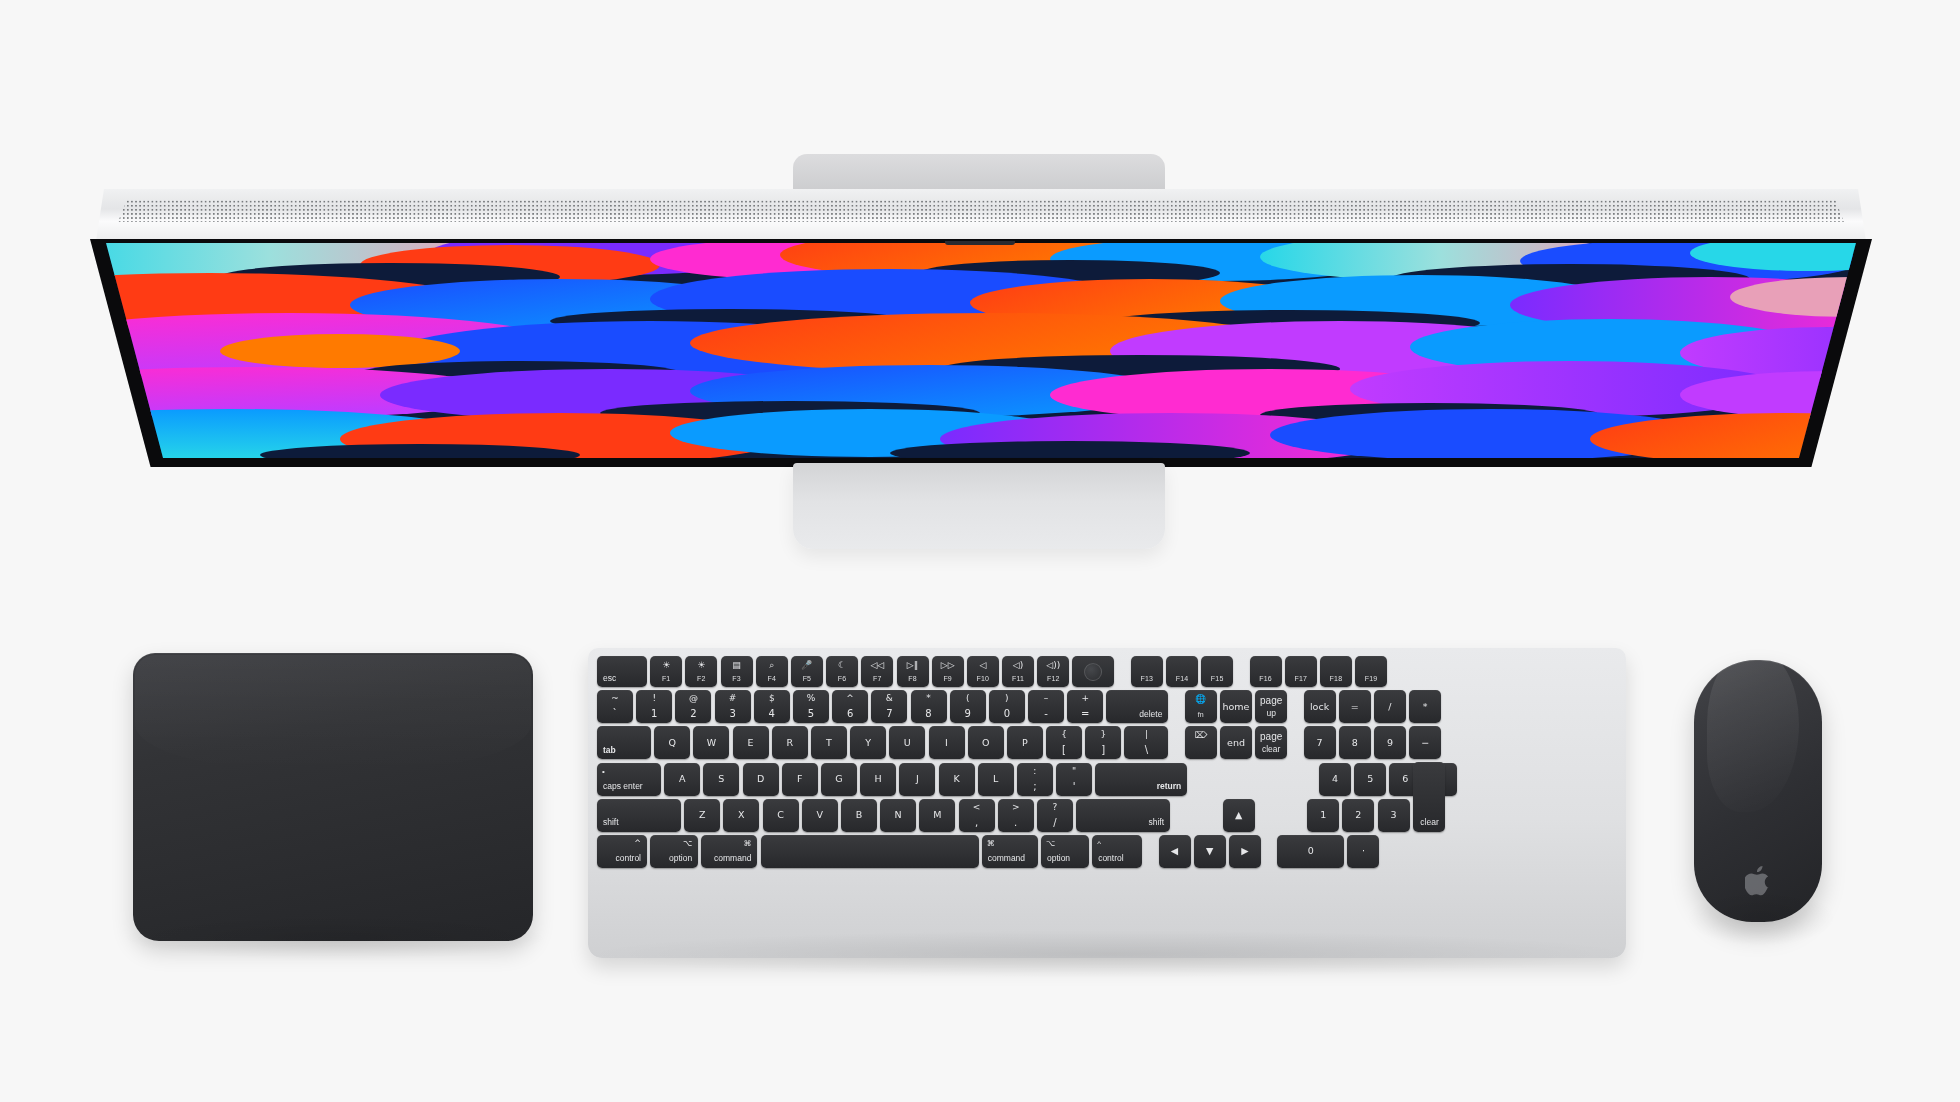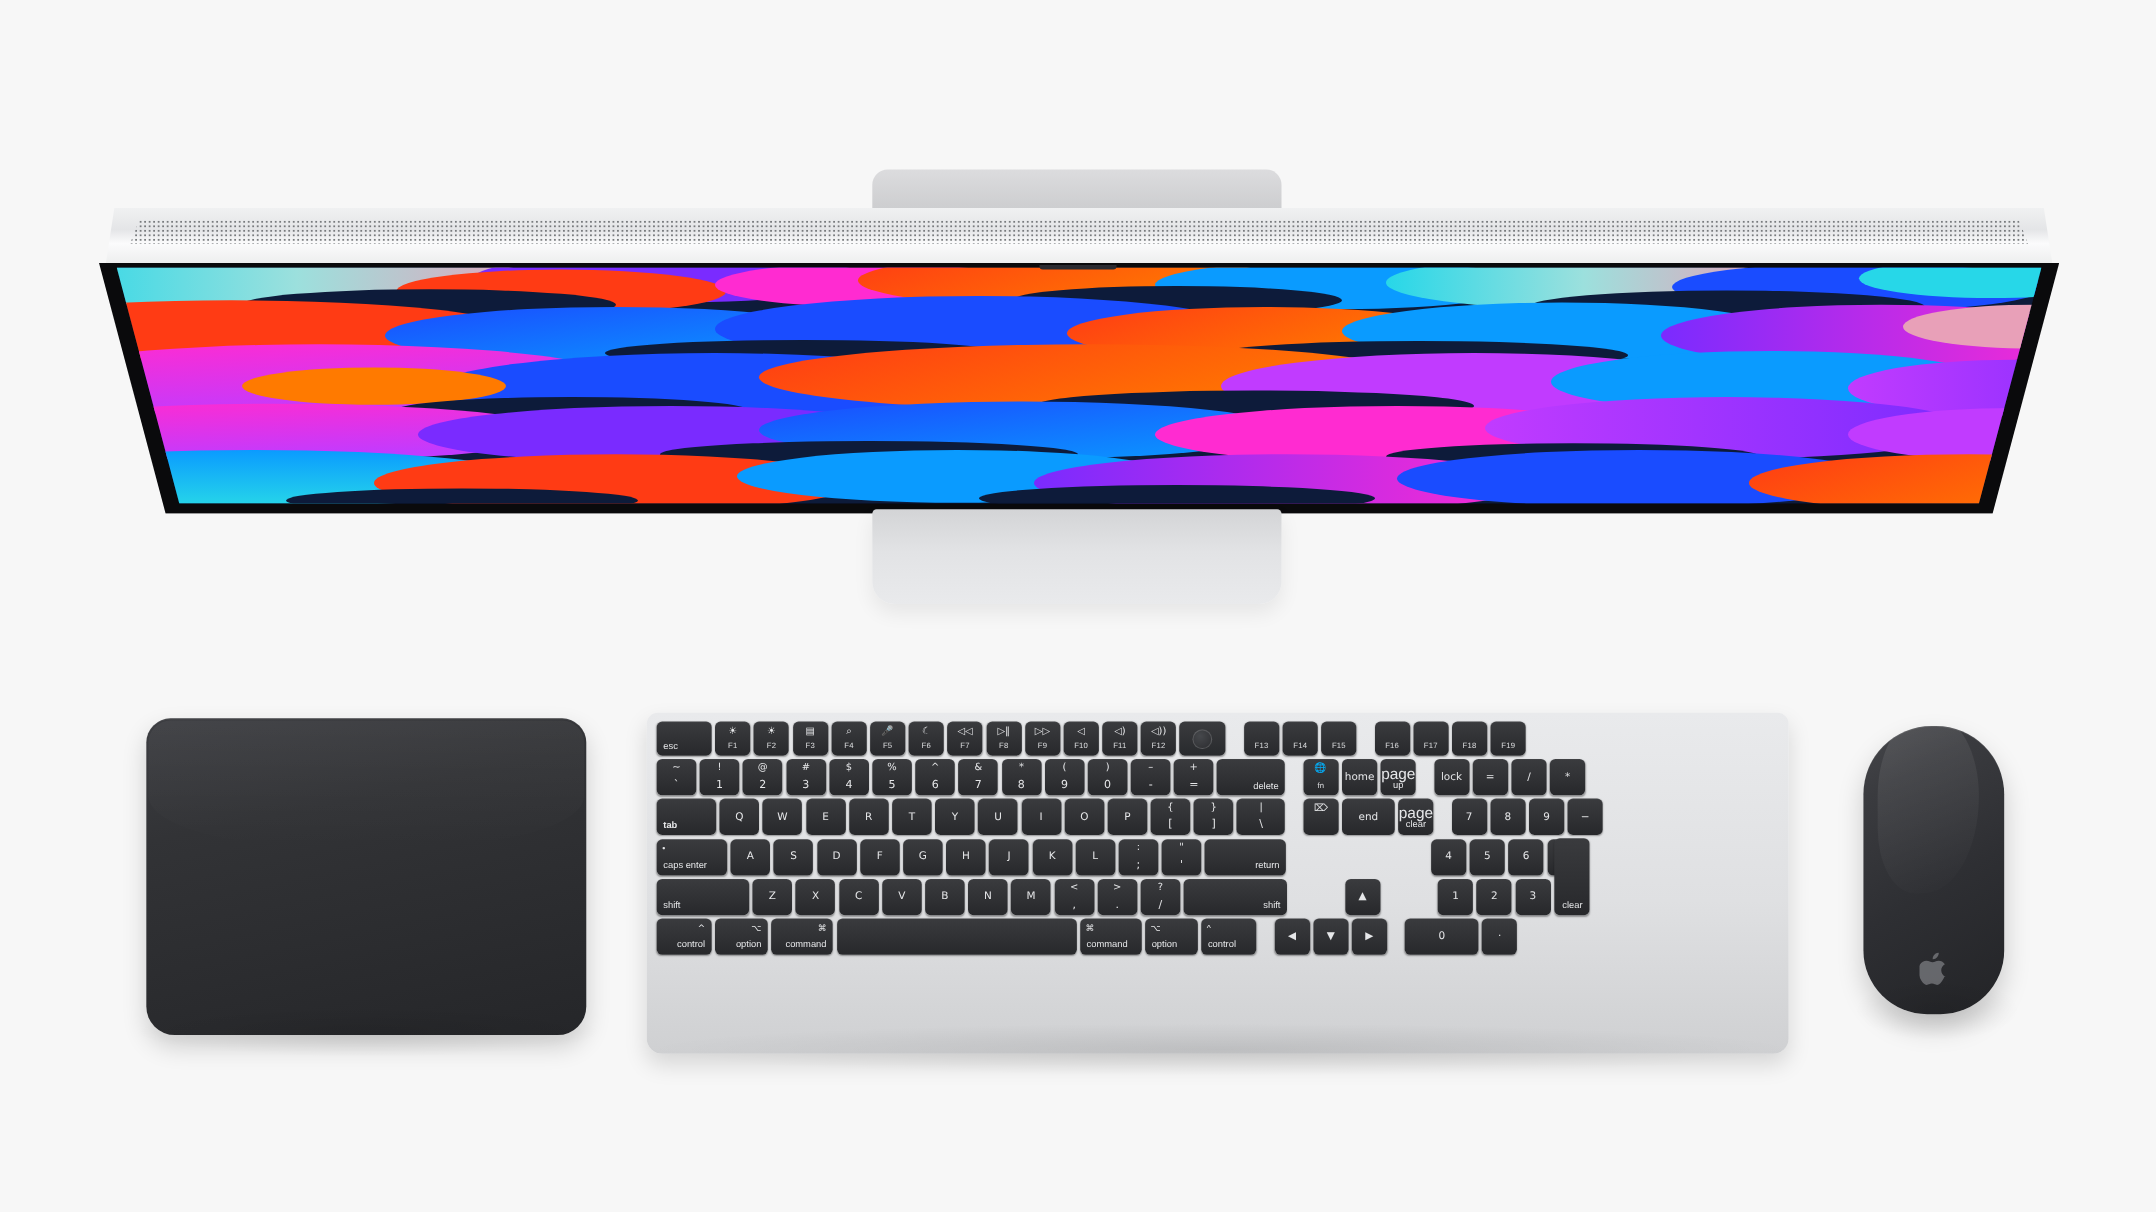--- a/index.html
+++ b/index.html
@@ -101,21 +101,21 @@
   .key .lbl { position:absolute; left:50%; top:50%; transform:translate(-50%,-50%); white-space:nowrap; }
   .key .tl { position:absolute; left:5px; top:5px; font-size:8px; }
   .key .bl { position:absolute; left:6px; bottom:5px; font-size:8.5px; }
   .key .br { position:absolute; right:6px; bottom:5px; font-size:8.5px; }
   .key .tr { position:absolute; right:6px; top:5px; font-size:8px; }
   .key .ctop { position:absolute; left:50%; top:5px; transform:translateX(-50%); font-size:9px; }
   .key .cbot { position:absolute; left:50%; bottom:5px; transform:translateX(-50%); font-size:8px; opacity:.95; }
   .key .two-top { position:absolute; left:50%; top:4px; transform:translateX(-50%); font-size:9px; }
   .key .two-bot { position:absolute; left:50%; bottom:4px; transform:translateX(-50%); font-size:10px; }
   .key.fn-k .cbot { font-size:7px; letter-spacing:.2px; }
-  .key.two-line .l1 { position:absolute; left:50%; top:6px; transform:translateX(-50%); font-size:14px; }
+  .key.two-line .l1 { position:absolute; left:50%; top:6px; transform:translateX(-50%); font-size:10px; }
   .key.two-line .l2 { position:absolute; left:50%; bottom:6px; transform:translateX(-50%); font-size:8.5px; }
 
   .touchid {
     background:linear-gradient(180deg,#3a3b3e,#282a2d);
     border-radius:5px; position:relative; flex:0 0 auto;
     box-shadow:0 1px 1.5px rgba(0,0,0,0.35);
   }
   .touchid .ring {
     position:absolute; left:50%; top:50%; transform:translate(-50%,-50%);
     width:18px; height:18px; border-radius:50%;
@@ -469,21 +469,21 @@
             <span class="two-bot g">]</span>
           </div>
           <div class="key" style="width: 44px;">
             <span class="two-top g">|</span>
             <span class="two-bot g">\</span>
           </div>
           <div class="gap" style="width: 10px;"></div>
           <div class="key" style="width: 32px;">
             <span class="ctop g">⌦</span>
           </div>
-          <div class="key" style="width: 48px;">
+          <div class="key" style="width: 32px;">
             <span class="lbl g">end</span>
           </div>
           <div class="key two-line" style="width: 32px;">
             <span class="l1">page</span>
             <span class="l2">clear</span>
           </div>
           <div class="gap" style="width: 10px;"></div>
           <div class="key" style="width: 32px;">
             <span class="lbl g">7</span>
           </div>
@@ -530,21 +530,21 @@
             <span class="lbl g">L</span>
           </div>
           <div class="key" style="width: 36px;">
             <span class="two-top g">:</span>
             <span class="two-bot g">;</span>
           </div>
           <div class="key" style="width: 36px;">
             <span class="two-top g">"</span>
             <span class="two-bot g">'</span>
           </div>
-          <div class="key" style="width: 74px;">
+          <div class="key" style="width: 92px; font-weight: bold;">
             <span class="br">return</span>
           </div>
           <div class="gap" style="width: 10px;"></div>
           <div class="gap" style="width: 99px;"></div>
           <div class="gap" style="width: 10px;"></div>
           <div class="key" style="width: 32px;">
             <span class="lbl g">4</span>
           </div>
           <div class="key" style="width: 32px;">
             <span class="lbl g">5</span>

